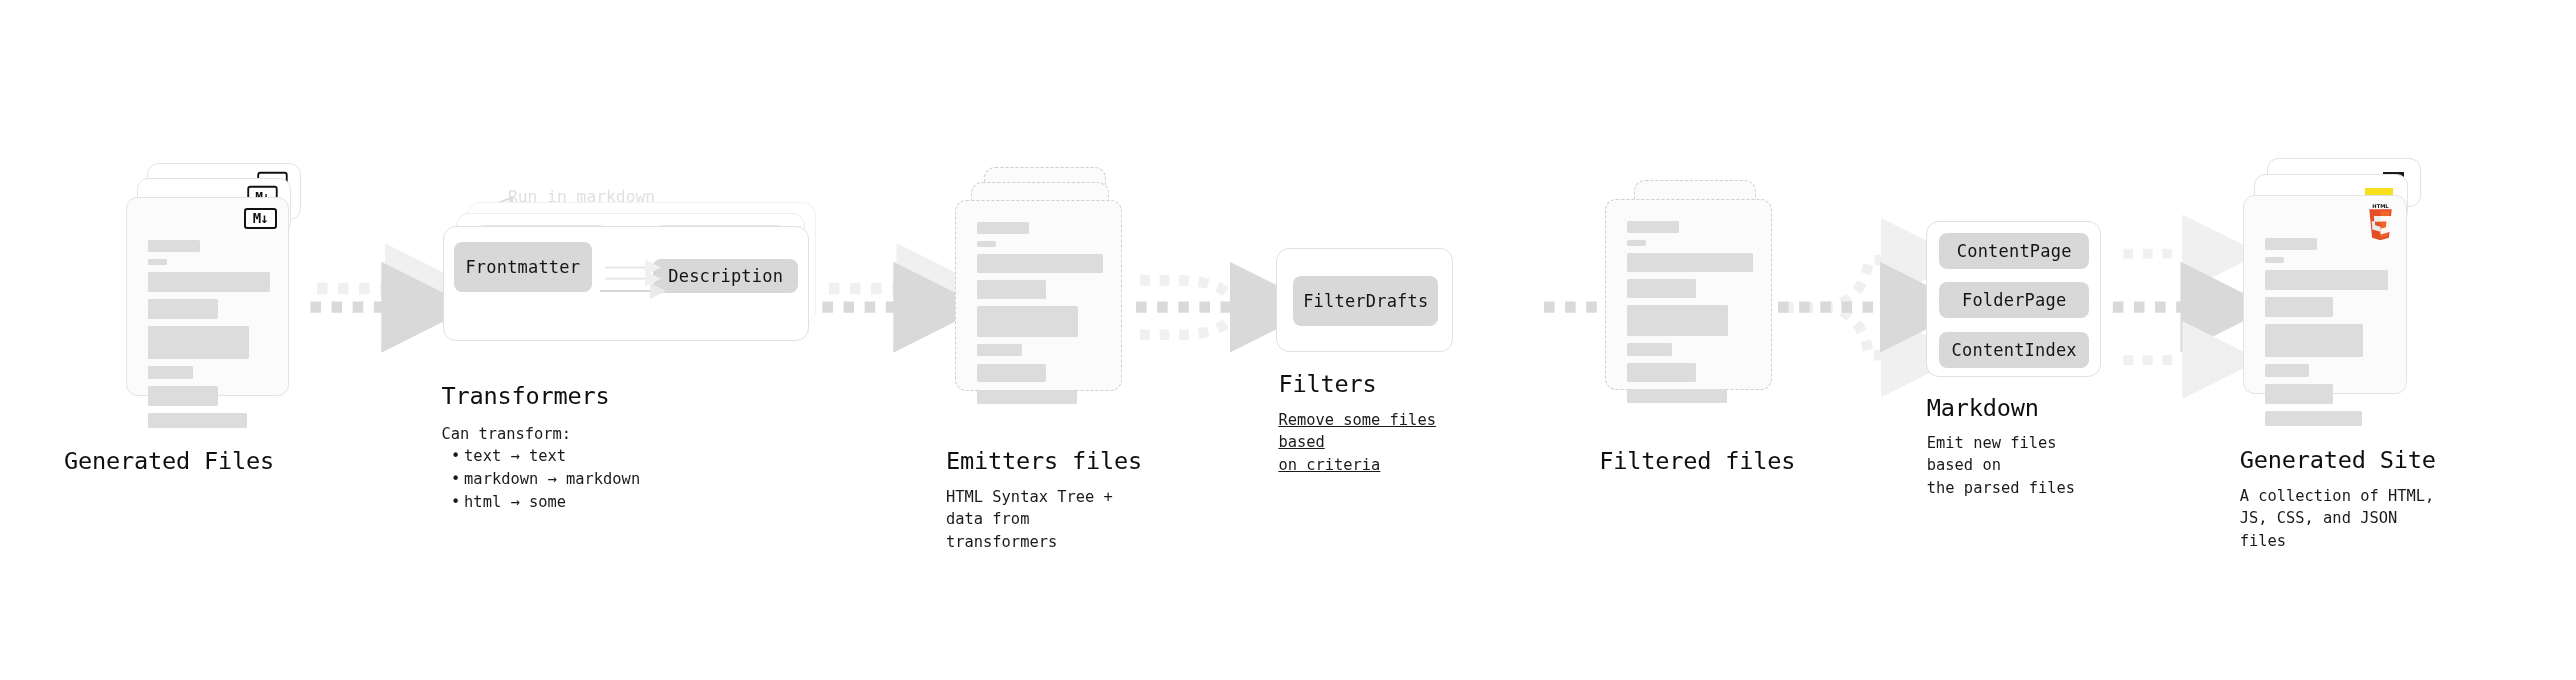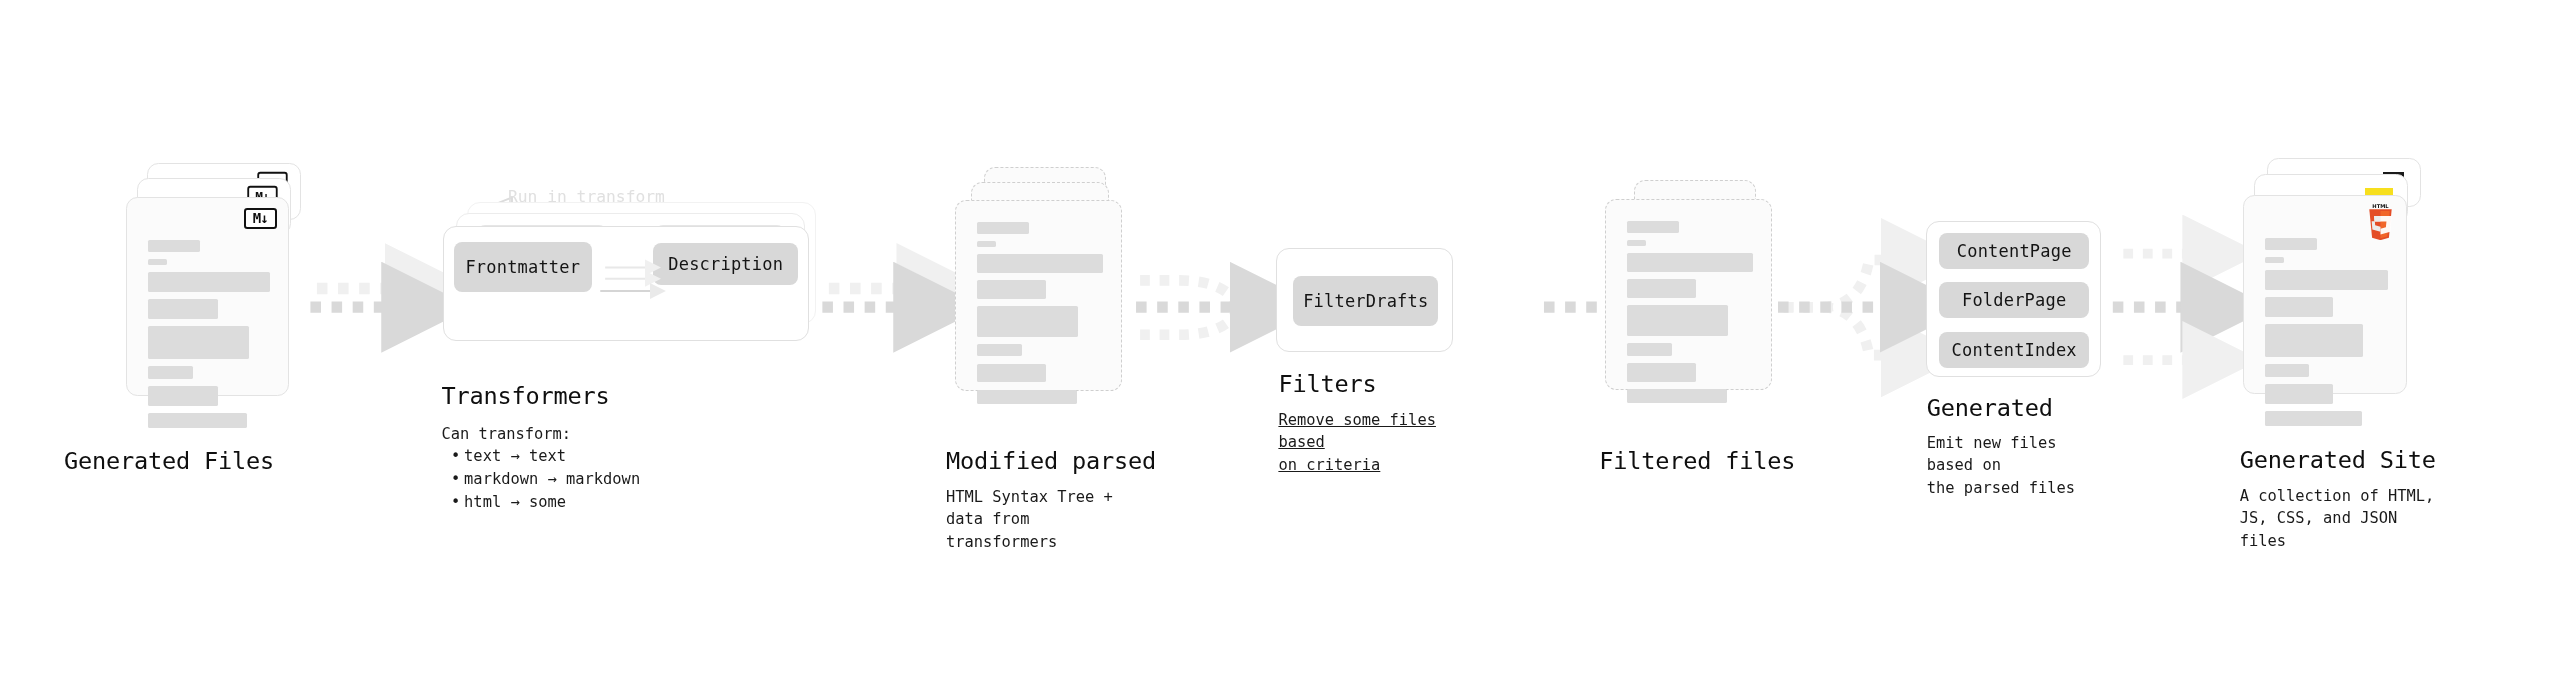--- a/index.html
+++ b/index.html
@@ -189,34 +189,34 @@
           <div class="ln" style="width:37%;   height:13px;"></div>
           <div class="ln" style="width:57%;   height:19.5px;"></div>
           <div class="ln" style="width:81%;   height:14.6px;"></div>
         </div>
       </div>
     </div>
     <div class="title" style="left:-62px; top:284px;">Generated Files</div>
   </div>
 
   <div class="stage-col" style="left:443px; top:187px;">
-    <div class="parallel-label" style="left:65px; top:0px;">Run in transform</div>
+    <div class="parallel-label" style="left:65px; top:0px;">Run in markdown</div>
 
     <div style="position:relative; width:390px; height:154px;">
       <div class="proc-box l3" style="left:24.4px;  top:14.6px; width:349px; height:122px;">
         <div class="pill f3" style="left:19.5px;  top:11.4px; width:130px; height:49px;"></div>
         <div class="pill f3" style="right:19.5px; top:11.4px; width:130px; height:49px;"></div>
       </div>
       <div class="proc-box l2" style="left:13px;  top:26px; width:349px; height:122px;">
         <div class="pill f2" style="left:19.5px;  top:11.4px; width:130px; height:49px;"></div>
         <div class="pill f2" style="right:19.5px; top:11.4px; width:130px; height:49px;"></div>
       </div>
       <div class="proc-box" style="left:0px; top:39px; width:366px; height:115px;">
         <div class="pill" style="left:9.8px; top:14.6px; width:138px; height:50px;">Frontmatter</div>
-        <div class="pill" style="right:9.8px; top:16px; width:145px; height:42px;">Description</div>
+        <div class="pill" style="right:9.8px; top:32px; width:145px; height:34px;">Description</div>
         <svg width="366" height="115" style="position:absolute;left:0;top:0;" viewBox="0 0 450 142">
           <path d="M198,50 L250,50" stroke="#e8e8e8" stroke-width="2.5" fill="none" marker-end="url(#headFaint)"></path>
           <path d="M198,64 L250,64" stroke="#e8e8e8" stroke-width="2.5" fill="none" marker-end="url(#headFaint)"></path>
           <path d="M192,79 L256,79" stroke="#d5d5d5" stroke-width="2.5" fill="none" marker-end="url(#headMid)"></path>
         </svg>
       </div>
     </div>
 
     <div class="title" style="left:-1.6px; top:195px;">Transformers</div>
     <div class="subtitle" style="left:-1.6px; top:236px;text-align:center;">Can transform:</div>
@@ -237,21 +237,21 @@
           <div class="ln" style="width:18.7px; height:5.7px;"></div>
           <div class="ln" style="width:100%; height:18.7px; margin-top:4.9px;"></div>
           <div class="ln" style="width:55%;  height:18.7px;"></div>
           <div class="ln" style="width:80%;  height:31px;"></div>
           <div class="ln" style="width:36%;  height:12.2px;"></div>
           <div class="ln" style="width:55%;  height:18.7px;"></div>
           <div class="ln" style="width:79%;  height:14px;"></div>
         </div>
       </div>
     </div>
-    <div class="title" style="left:-9px; top:280px;">Modified parsed</div>
+    <div class="title" style="left:-9px; top:280px;">Emitters files</div>
     <div class="subtitle" style="left:-9px; top:319px;">HTML Syntax Tree +
 data from transformers</div>
   </div>
 
   <div class="stage-col" style="left:1276px; top:248px;">
     <div class="proc-box" style="position:relative; left:0; top:0; width:177px; height:104px;">
       <div class="pill" style="left:16.3px; top:27px; width:145px; height:50px;">FilterDrafts</div>
     </div>
     <div class="title" style="left:2.4px; top:122px;">Filters</div>
     <div class="subtitle" style="left:2.4px; top:161px;text-decoration:underline;">Remove some files based
@@ -276,21 +276,21 @@
     </div>
     <div class="title" style="left:-5.7px; top:267px;">Filtered files</div>
   </div>
 
   <div class="stage-col" style="left:1926px; top:221px;">
     <div class="proc-box" style="position:relative; left:0; top:0; width:175px; height:156px;">
       <div class="pill" style="left:12.2px; top:10.6px;  width:150px; height:36px;">ContentPage</div>
       <div class="pill" style="left:12.2px; top:60px;  width:150px; height:36px;">FolderPage</div>
       <div class="pill" style="left:12.2px; top:110px; width:150px; height:36px;">ContentIndex</div>
     </div>
-    <div class="title" style="left:0.8px; top:173px;">Generated</div>
+    <div class="title" style="left:0.8px; top:173px;">Markdown</div>
     <div class="subtitle" style="left:0.8px; top:211px;">Emit new files based on
 the parsed files</div>
   </div>
 
   <div class="stage-col" style="left:2243px; top:158px;">
     <div class="doc-stack" style="width:195px; height:244px;">
       <div class="doc-card ghost" style="left:24.4px; top:0px;  width:154px; height:49px;">
         <div class="badge badge-css" style="right:16.3px; top:13px;"></div>
       </div>
       <div class="doc-card ghost" style="left:11.4px; top:16.3px; width:154px; height:49px;">

